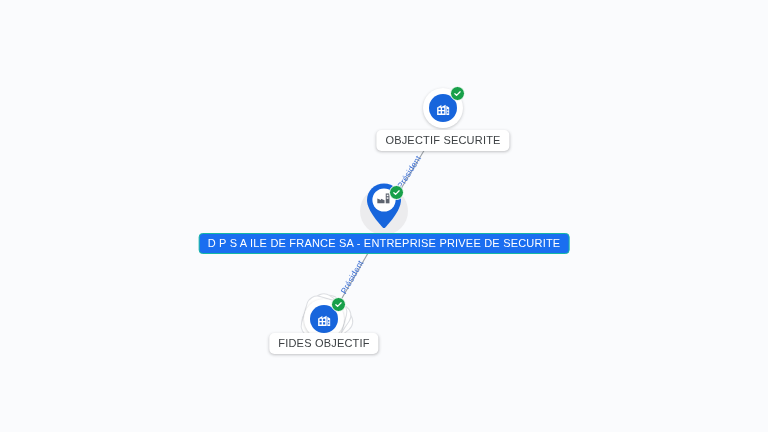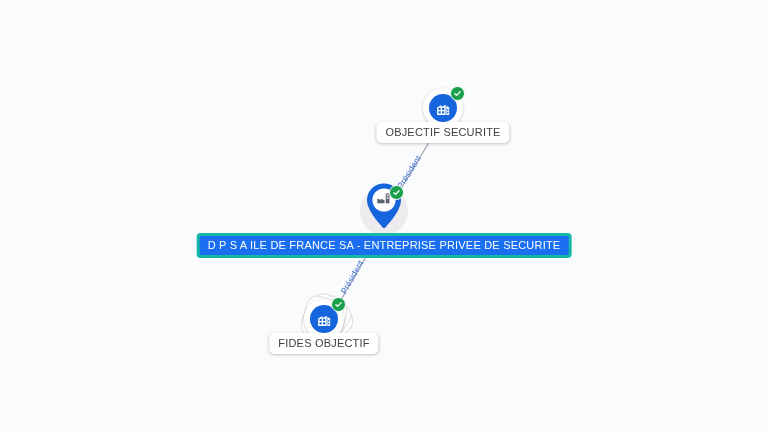--- a/index.html
+++ b/index.html
@@ -140,21 +140,21 @@
     border-radius: 5px;
     background: #ffffff;
     color: #3c4043;
     box-shadow: 0 1px 3px rgba(60, 64, 67, 0.3);
     line-height: 12px;
   }
 
   .node-label.selected {
     background: #1a6ef0;
     color: #ffffff;
-    border: 3px solid #14b8a6;
+    border: 1px solid #14b8a6;
     box-shadow: none;
     font-size: 11px;
     padding: 3px 8px 4px 8px;
     border-radius: 4px;
     text-align: center;
   }
 
   
   .edge-label {
     position: absolute;
@@ -189,21 +189,21 @@
             <path fill="#ffffff" d="M16 21V8.2l4 2.3V21h-4zm1.2-2h1.6v-2.4h-1.6V19zm0-4h1.6v-2.4h-1.6V15z"></path>
           </svg>
         </div>
       </div>
       <div class="badge-check" style="left:30px; top:1px;">
         <svg width="9" height="9" viewBox="0 0 24 24" aria-hidden="true">
           <path fill="none" stroke="#ffffff" stroke-width="3.4" stroke-linecap="round" stroke-linejoin="round" d="M5 12.5l4.5 4.5L19 7.5"></path>
         </svg>
       </div>
     </div>
-    <div class="node-label" style="left:0px; top:14px;">OBJECTIF SECURITE</div>
+    <div class="node-label" style="left:0px; top:22px;">OBJECTIF SECURITE</div>
   </div>
 
   <div class="node" style="left:384px; top:211px;">
     <div class="node-visual">
       <div class="halo"></div>
       <div class="pin-wrap" style="transform: translate(0,-4px);">
         <svg class="pin-svg" width="44" height="50" viewBox="0 0 44 50" aria-hidden="true">
           <path fill="#1765dc" d="M22 1.5c-9.4 0-17 7.4-17 16.6 0 10.9 13.3 24.9 15.7 27.3a1.85 1.85 0 0 0 2.6 0C25.7 43 39 29 39 18.1 39 8.9 31.4 1.5 22 1.5z"></path>
           <circle cx="22" cy="18" r="11.6" fill="#ffffff"></circle>
         </svg>

